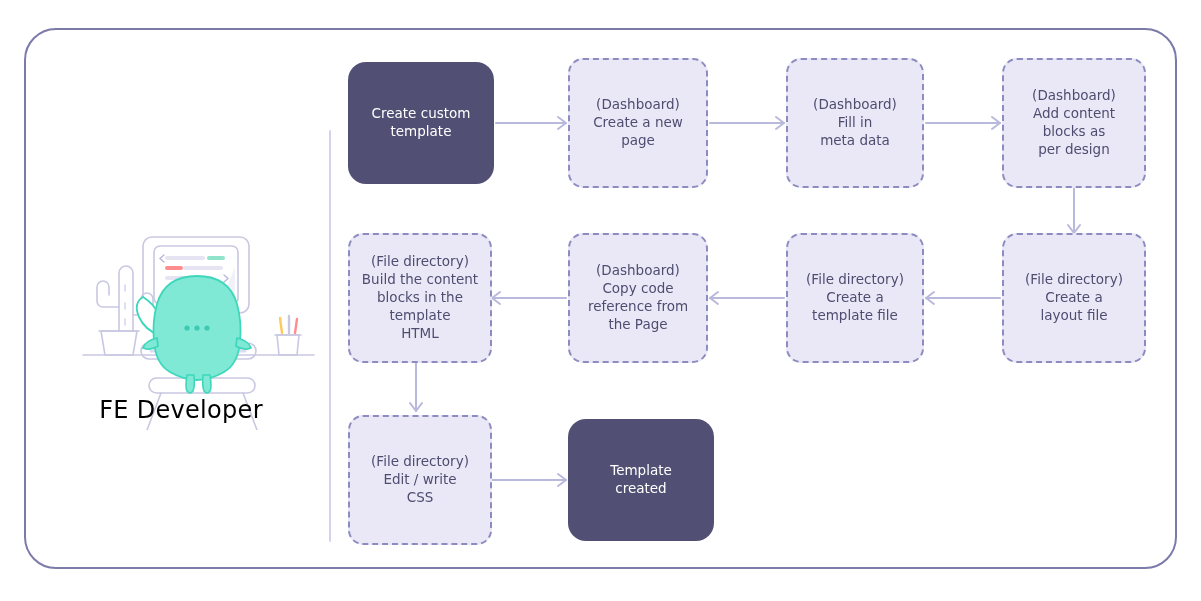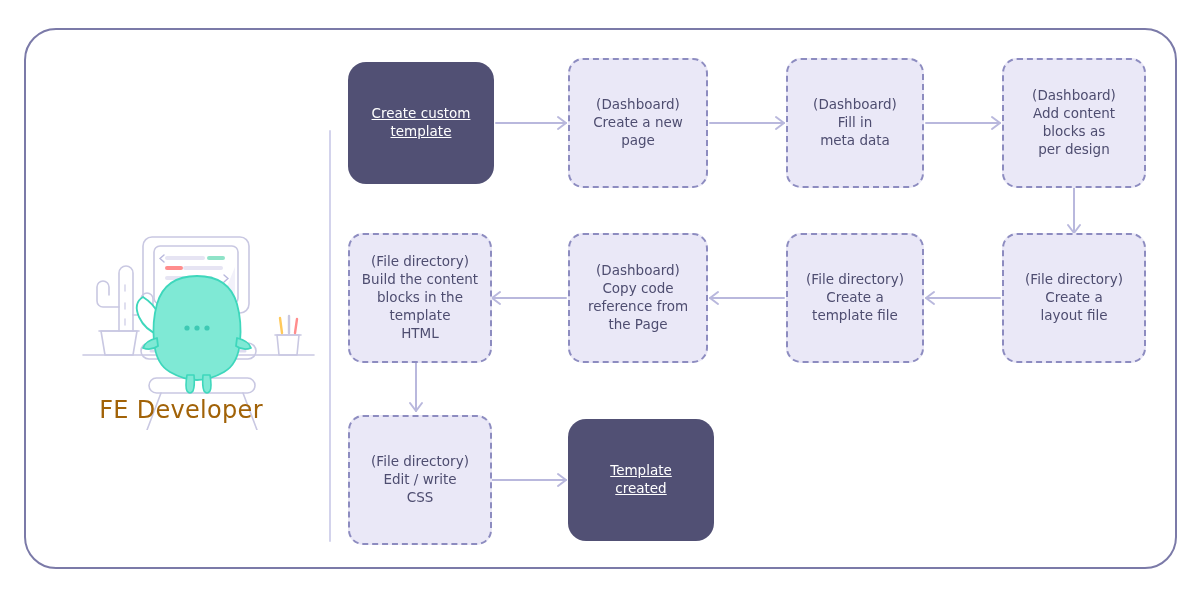--- a/index.html
+++ b/index.html
@@ -15,32 +15,32 @@
   .divider{
     position:absolute;left:303px;top:100px;width:2px;height:412px;
     background:#d3d3ec;border-radius:2px;
   }
 
   
   .illus{position:absolute;left:55px;top:185px;width:235px;height:215px;}
   .illus svg{display:block;}
   .role-label{
     position:absolute;left:40px;top:366px;width:230px;text-align:center;
-    font-size:24px;color:#a16207;letter-spacing:.3px;
+    font-size:24px;color:#000000;letter-spacing:.3px;
     font-family:"DejaVu Sans",sans-serif;
   }
 
   
   .node{
     position:absolute;box-sizing:border-box;
     display:flex;align-items:center;justify-content:center;text-align:center;
     border-radius:15px;line-height:1.32;white-space:pre-line;
   }
   .node.solid{
-    background:#515074;color:#ffffff;border:none;font-size:13.5px;border-radius:18px;text-decoration:underline;
+    background:#515074;color:#ffffff;border:none;font-size:13.5px;border-radius:18px;
   }
   .node.dashed{
     background:#eae8f7;color:#4e4d70;border:2px dashed #8d8cc0;font-size:13.5px;
   }
 
   
   .conn{position:absolute;}
   .conn svg{display:block;overflow:visible;}
 </style>
 </head>

